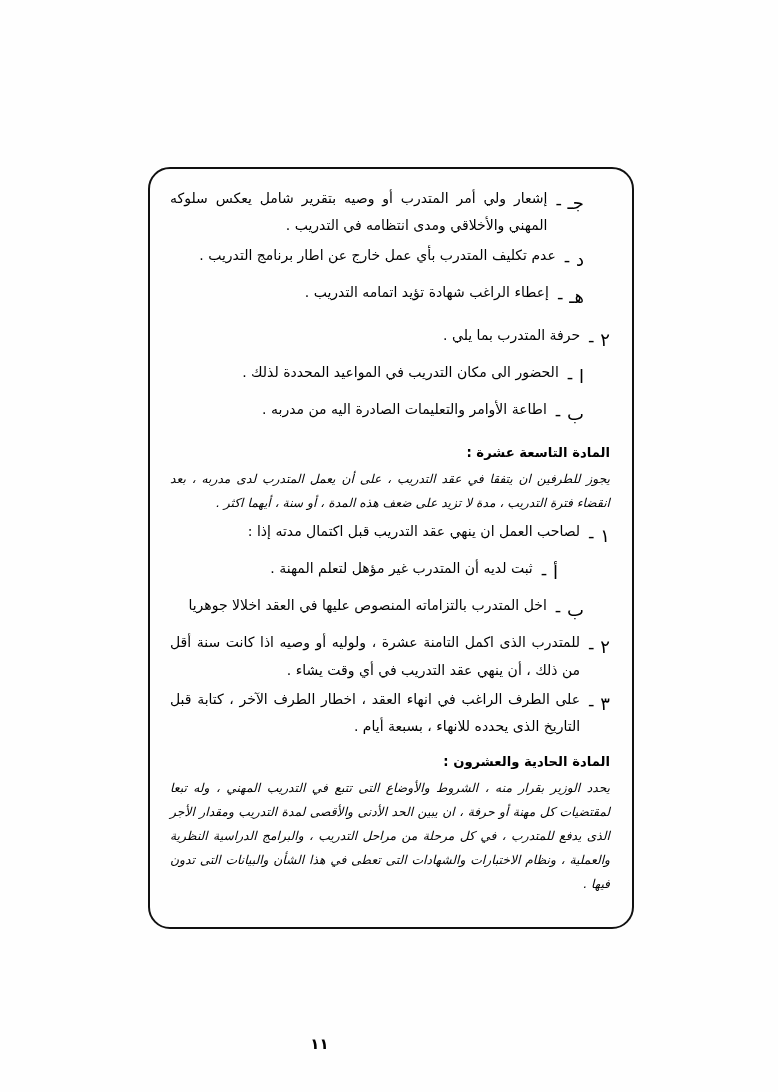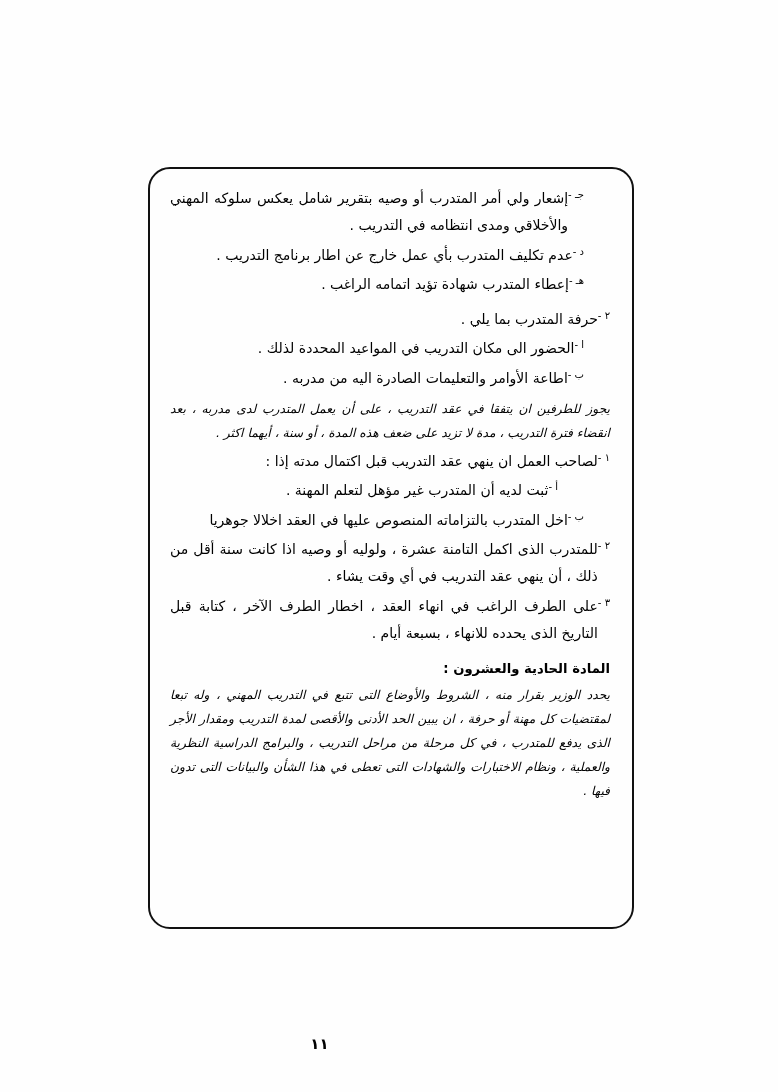--- a/index.html
+++ b/index.html
@@ -51,23 +51,24 @@
   }
   
   .item {
     display: flex;
     flex-direction: row;
     align-items: flex-start;
     margin-bottom: 2px;
   }
   .item .marker {
     flex: 0 0 auto;
-    font-size: 10px;
+    font-size: 18px;
     line-height: 1.95;
     white-space: nowrap;
+    margin-left: 8px;
   }
   .item .body {
     flex: 1 1 auto;
     font-size: 14px;
     line-height: 1.95;
     text-align: justify;
   }
   .lvl0 { margin-right: 0px; }
   .lvl1 { margin-right: 26px; }
   .lvl2 { margin-right: 52px; }
@@ -109,21 +110,21 @@
         <span class="body">إشعار ولي أمر المتدرب أو وصيه بتقرير شامل يعكس سلوكه المهني والأخلاقي ومدى انتظامه في التدريب .</span>
       </div>
 
       <div class="item lvl1">
         <span class="marker">د  -</span>
         <span class="body">عدم تكليف المتدرب بأي عمل خارج عن اطار برنامج التدريب .</span>
       </div>
 
       <div class="item lvl1">
         <span class="marker">هـ  -</span>
-        <span class="body">إعطاء المتدرب شهادة تؤيد اتمامه الراغب .</span>
+        <span class="body">إعطاء الراغب شهادة تؤيد اتمامه التدريب .</span>
       </div>
 
       <div class="gap-sm"></div>
 
       <div class="item lvl0">
         <span class="marker">٢  -</span>
         <span class="body">حرفة المتدرب بما يلي .</span>
       </div>
 
       <div class="item lvl1">
@@ -131,20 +132,21 @@
         <span class="body">الحضور الى مكان التدريب في المواعيد المحددة لذلك .</span>
       </div>
 
       <div class="item lvl1">
         <span class="marker">ب  -</span>
         <span class="body">اطاعة الأوامر والتعليمات الصادرة اليه من مدربه .</span>
       </div>
 
     </div>
 
+    <div class="heading">المادة التاسعة عشرة :</div>
     <p class="para">يجوز للطرفين ان يتفقا في عقد التدريب ، على أن يعمل المتدرب لدى مدربه ، بعد انقضاء فترة التدريب ، مدة لا تزيد على ضعف هذه المدة ، أو سنة ، أيهما اكثر .</p>
 
 
     <div class="block">
 
       <div class="item lvl0">
         <span class="marker">١  -</span>
         <span class="body">لصاحب العمل ان ينهي عقد التدريب قبل اكتمال مدته إذا :</span>
       </div>
 

